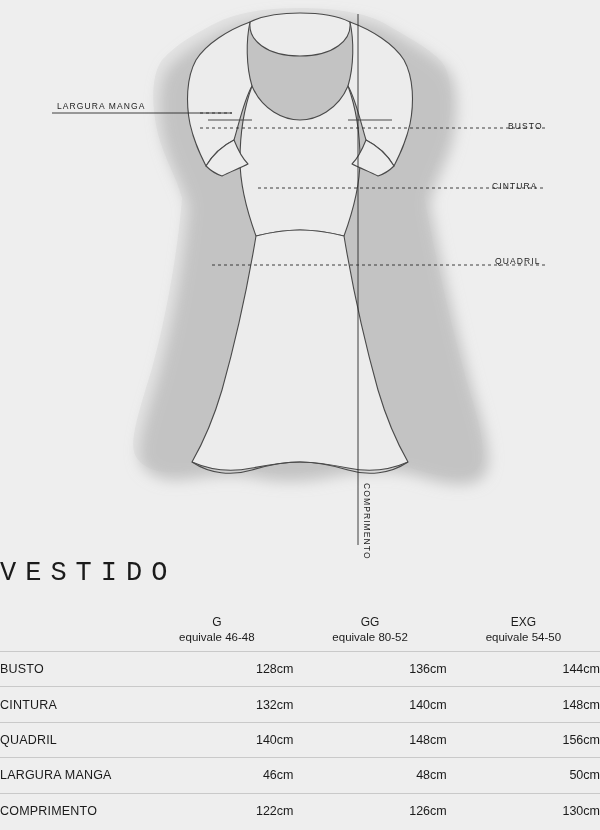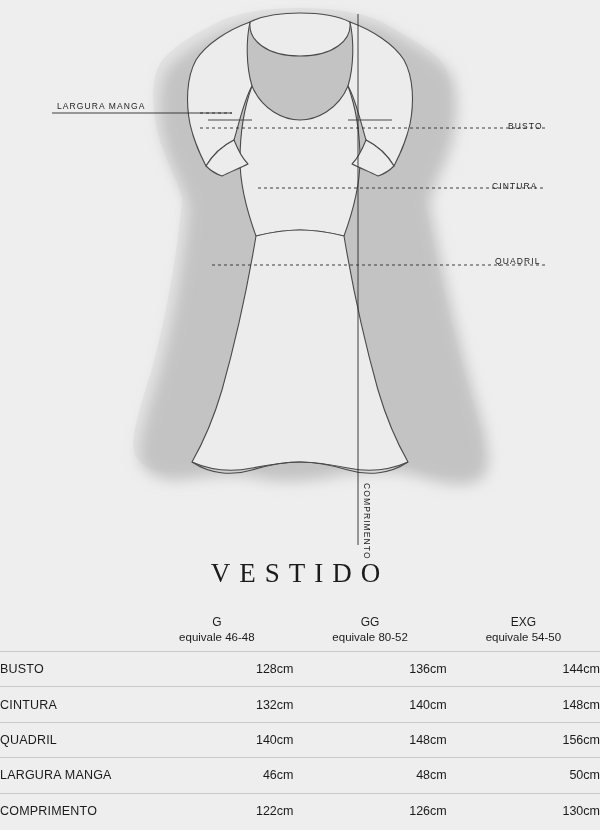--- a/index.html
+++ b/index.html
@@ -53,25 +53,25 @@
     text-orientation: mixed;
     font-family: "Liberation Sans", sans-serif;
   }
 
   
   #garment-title {
     position: absolute;
     left: 0;
     top: 558px;
     width: 600px;
-    text-align: center;
+    text-align: left;
     font-size: 27px;
     letter-spacing: 9px;
     color: #1b1b1b;
-    font-family: Liberation Serif, serif;
+    font-family: Liberation Mono, monospace;
   }
 
   
   #size-table {
     position: absolute;
     left: 0;
     top: 608px;
     width: 600px;
     border-collapse: collapse;
     font-size: 11.5px;

